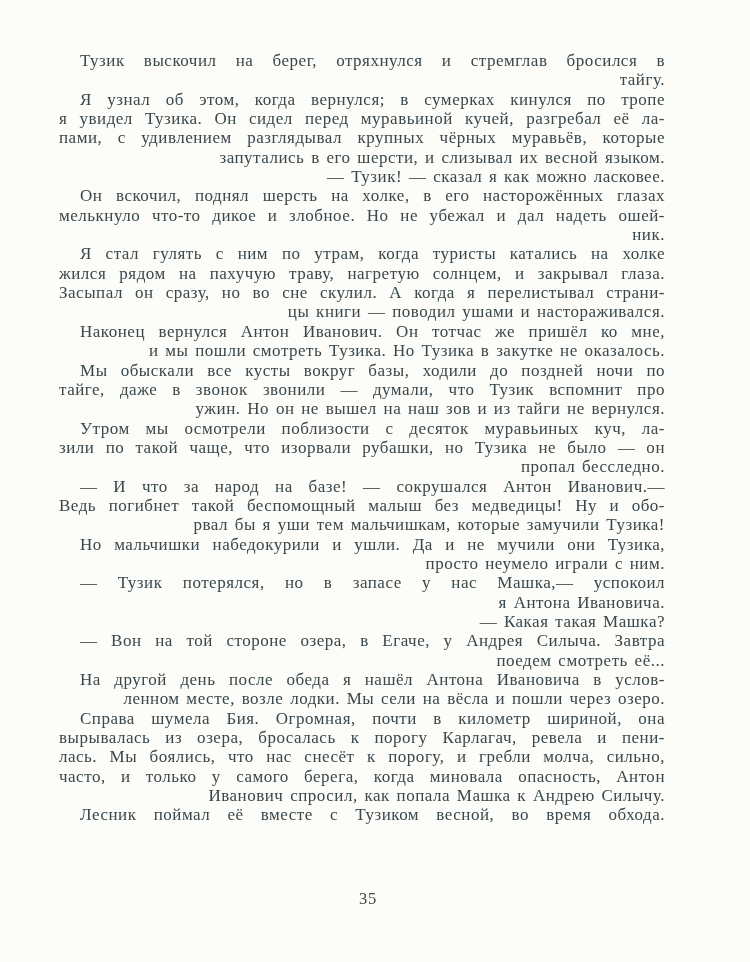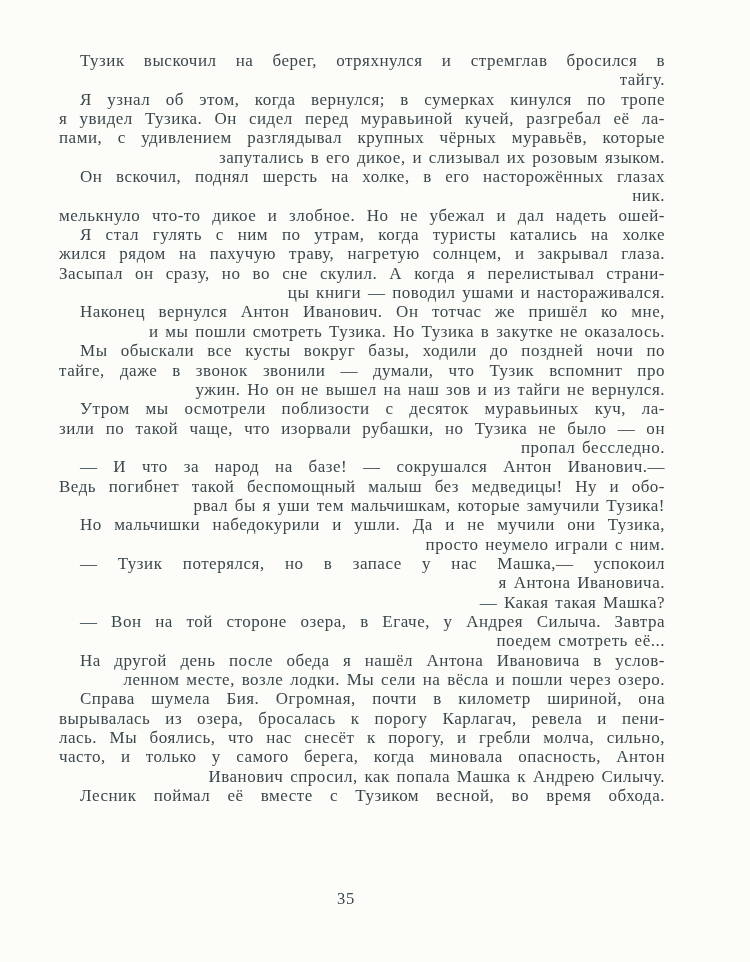--- a/index.html
+++ b/index.html
@@ -39,21 +39,21 @@
     white-space: normal;
     text-align: justify;
     text-align-last: justify;
     text-justify: inter-word;
   }
   .line.first {
     text-indent: 21px;
   }
   .footer {
     position: absolute;
-    left: 43px;
+    left: 65px;
     top: 889px;
     width: 606px;
     text-align: center;
   }
   .page-number {
     font-size: 16.5px;
     letter-spacing: 0.04em;
     color: var(--text);
   }
 </style>
@@ -63,26 +63,29 @@
 <div class="book-page">
   <div class="text-block">
       <div class="para">
         <div class="line first just">Тузик выскочил на берег, отряхнулся и стремглав бросился в</div>
         <div class="line">тайгу.</div>
       </div>
       <div class="para">
         <div class="line first just">Я узнал об этом, когда вернулся; в сумерках кинулся по тропе</div>
         <div class="line just">я увидел Тузика. Он сидел перед муравьиной кучей, разгребал её ла-</div>
         <div class="line just">пами, с удивлением разглядывал крупных чёрных муравьёв, которые</div>
-        <div class="line">запутались в его дикое, и слизывал их розовым языком.</div>
+        <div class="line">запутались в его шерсти, и слизывал их весной языком.</div>
+      </div>
+      <div class="para">
+        <div class="line first">— Тузик! — сказал я как можно ласковее.</div>
       </div>
       <div class="para">
         <div class="line first just">Он вскочил, поднял шерсть на холке, в его насторожённых глазах</div>
+        <div class="line just">мелькнуло что-то дикое и злобное. Но не убежал и дал надеть ошей-</div>
         <div class="line">ник.</div>
-        <div class="line just">мелькнуло что-то дикое и злобное. Но не убежал и дал надеть ошей-</div>
       </div>
       <div class="para">
         <div class="line first just">Я стал гулять с ним по утрам, когда туристы катались на холке</div>
         <div class="line just">жился рядом на пахучую траву, нагретую солнцем, и закрывал глаза.</div>
         <div class="line just">Засыпал он сразу, но во сне скулил. А когда я перелистывал страни-</div>
         <div class="line">цы книги — поводил ушами и настораживался.</div>
       </div>
       <div class="para">
         <div class="line first just">Наконец вернулся Антон Иванович. Он тотчас же пришёл ко мне,</div>
         <div class="line">и мы пошли смотреть Тузика. Но Тузика в закутке не оказалось.</div>

